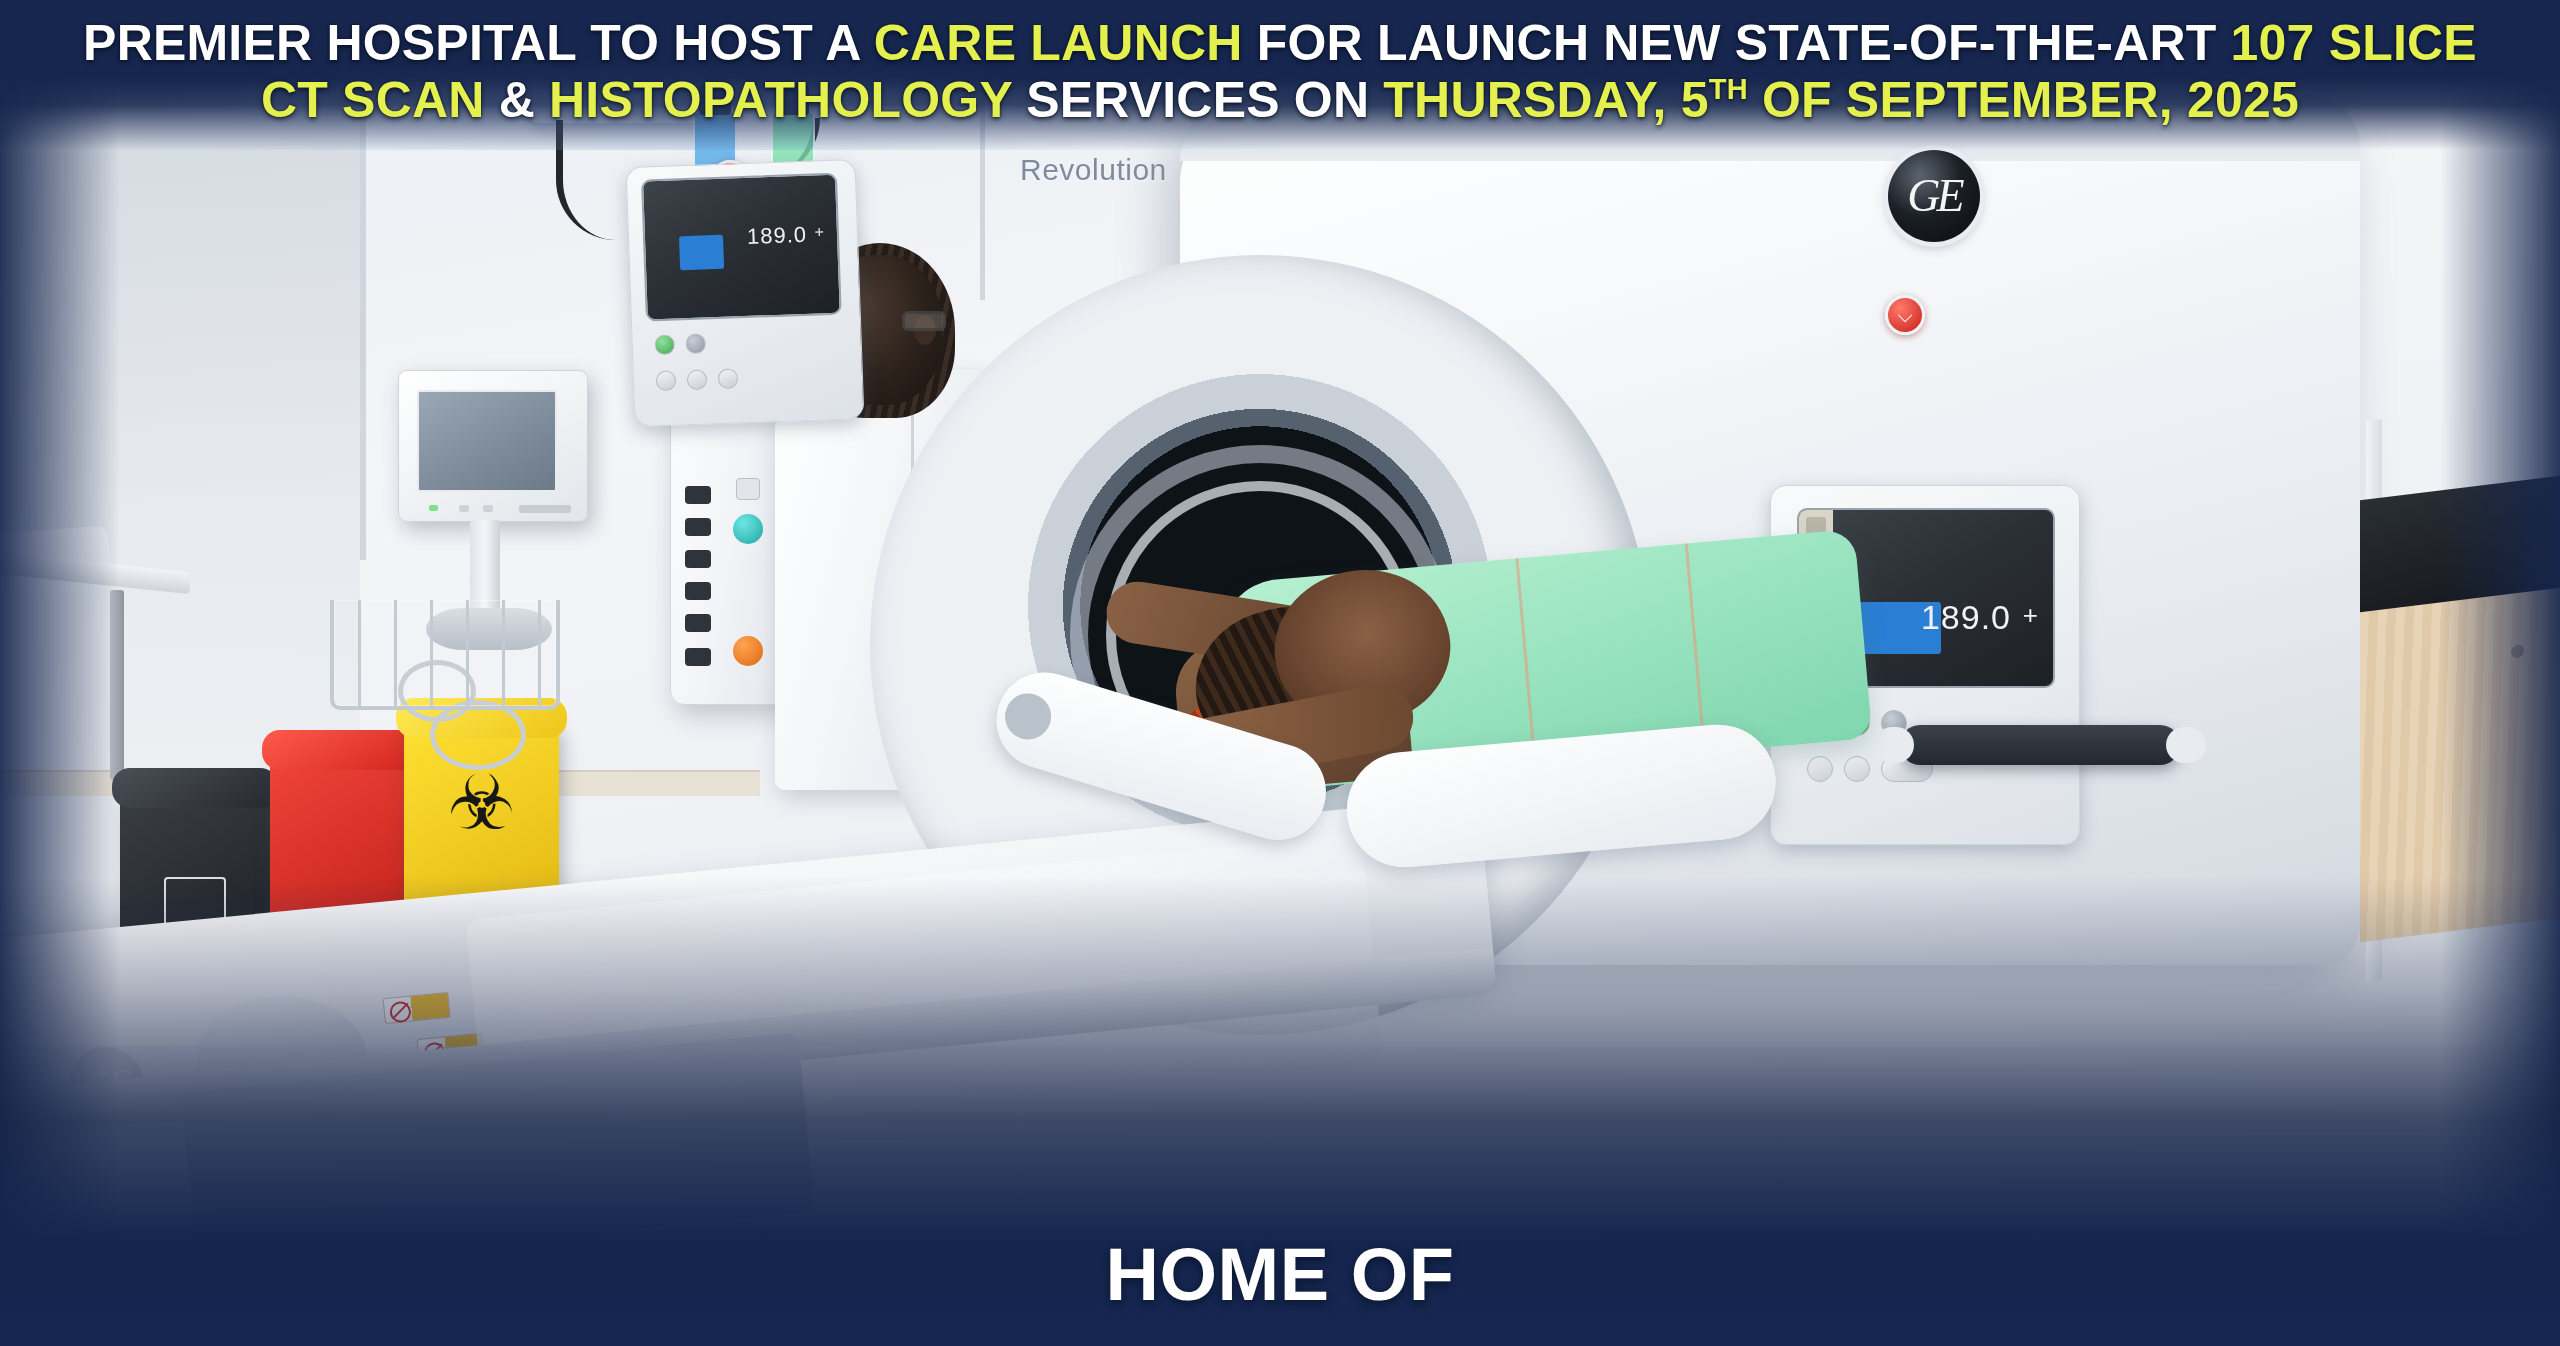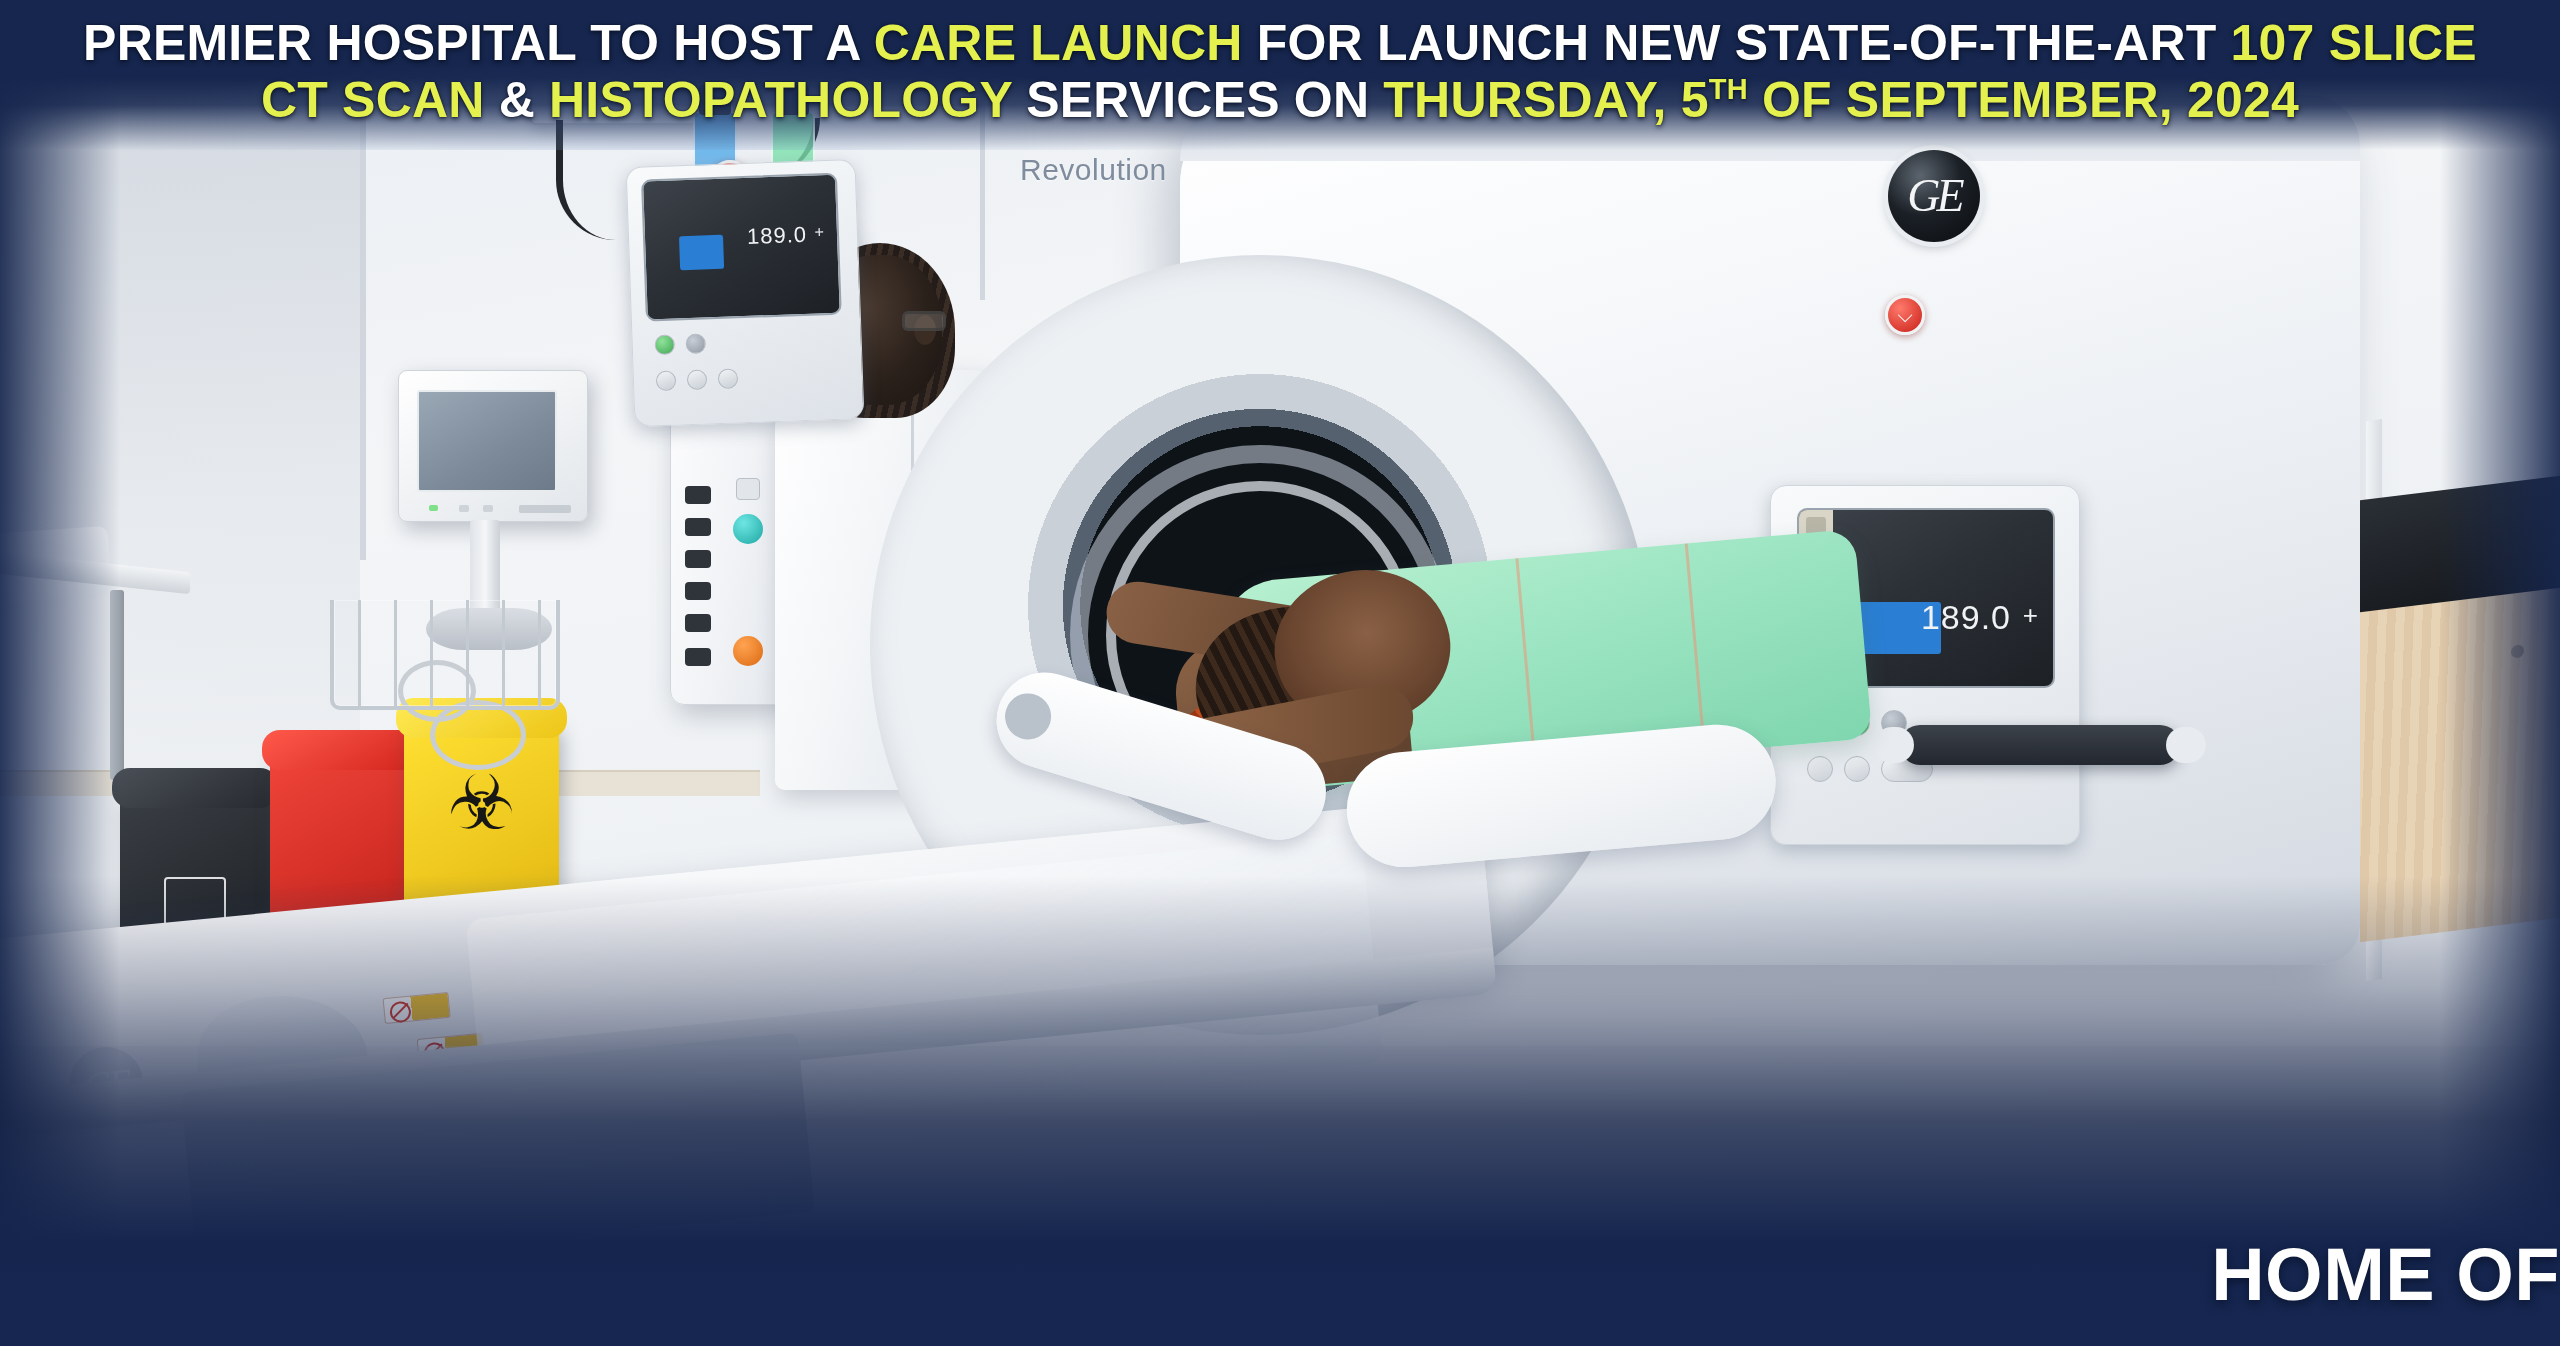--- a/index.html
+++ b/index.html
@@ -263,21 +263,21 @@
     font-weight:bold;font-size:50px;letter-spacing:.2px;
     color:#ffffff;
     text-shadow:0 2px 5px rgba(5,12,30,.75), 0 0 2px rgba(5,12,30,.8);
     padding:0 14px;
   }
   .headline .l2{display:block;margin-top:6px;}
   .hl{color:#e3f04e;}
   .sup{font-size:.58em;vertical-align:super;line-height:0;}
 
   .tagline{
-    position:absolute;left:0;right:0;bottom:34px;text-align:right;
+    position:absolute;left:0;right:0;bottom:34px;text-align:center;
     color:#ffffff;font-weight:bold;
     text-shadow:0 3px 10px rgba(5,12,30,.65);
   }
   .tag1{font-size:74px;line-height:1.0;letter-spacing:.5px;}
   .tag2{font-size:88px;line-height:1.06;letter-spacing:.5px;margin-top:4px;
         display:flex;align-items:center;justify-content:center;gap:26px;white-space:nowrap;}
   .dot{display:inline-block;width:26px;height:34px;background:#d6e34a;flex:0 0 auto;}
 </style>
 </head>
 <body>
@@ -482,20 +482,20 @@
   </div>
 
   <div class="left-fade"></div>
   <div class="right-fade"></div>
   <div class="top-fade"></div>
   <div class="top-sheen"></div>
   <div class="bottom-fade"></div>
 
   <div class="headline">
     <span class="l1"><span>PREMIER HOSPITAL TO  HOST A </span><span class="hl">CARE LAUNCH</span><span> FOR LAUNCH NEW STATE-OF-THE-ART </span><span class="hl">107 SLICE</span></span>
-    <span class="l2"><span class="hl">CT SCAN</span><span> &amp; </span><span class="hl">HISTOPATHOLOGY</span><span> SERVICES ON </span><span class="hl"><span>THURSDAY, 5</span><span class="sup">TH</span><span> OF SEPTEMBER, 2024</span></span></span>
+    <span class="l2"><span class="hl">CT SCAN</span><span> &amp; </span><span class="hl">HISTOPATHOLOGY</span><span> SERVICES ON </span><span class="hl"><span>THURSDAY, 5</span><span class="sup">TH</span><span> OF SEPTEMBER, 2025</span></span></span>
   </div>
 
   <div class="tagline">
     <div class="tag1">HOME OF</div>
   </div>
 
 </div>
 
 </body></html>

